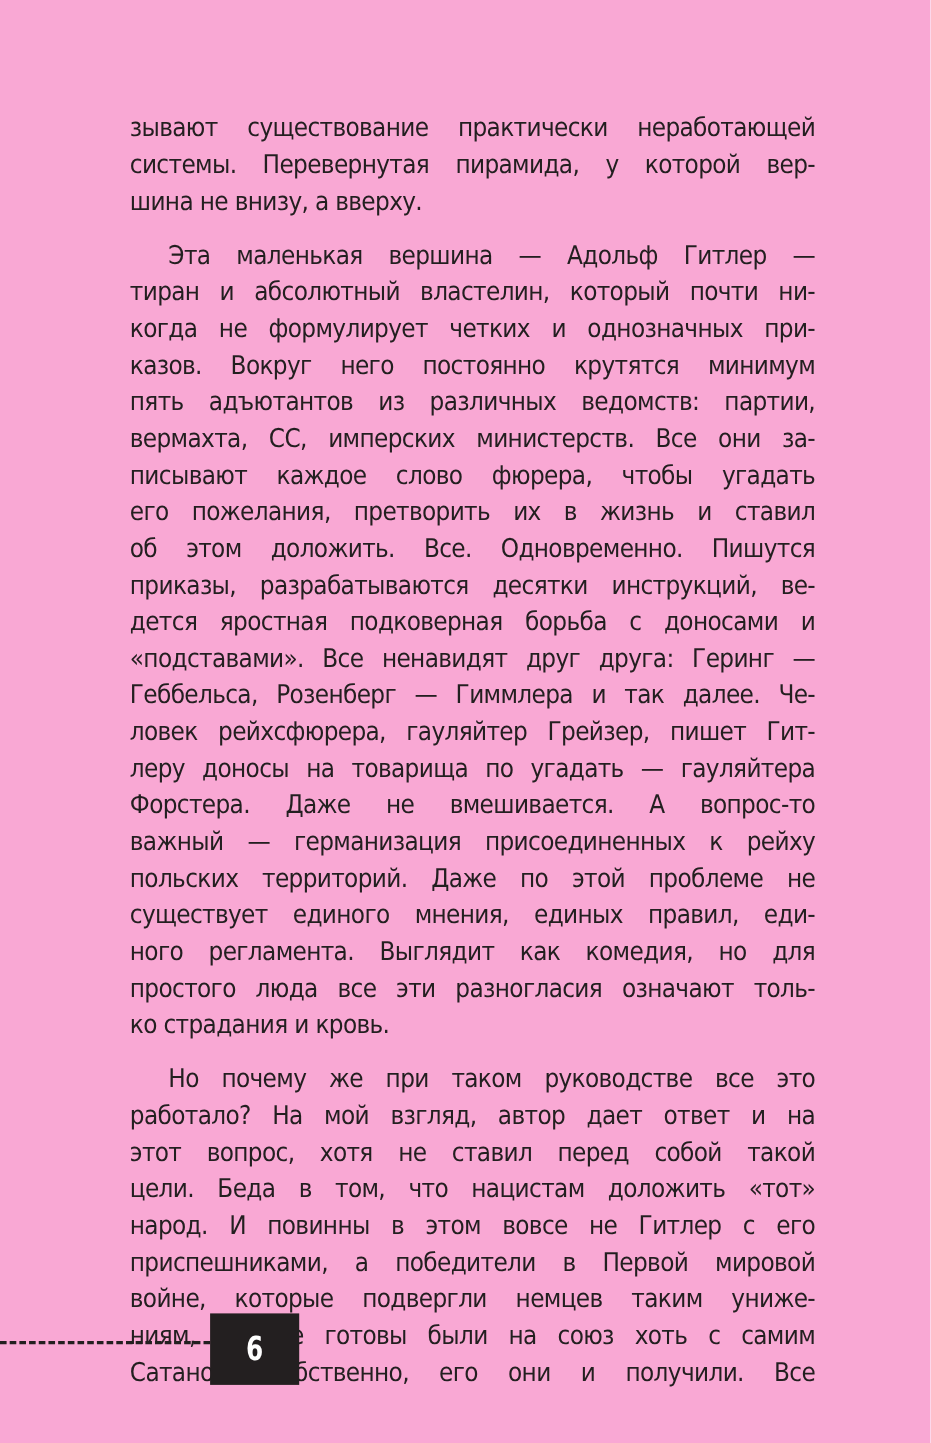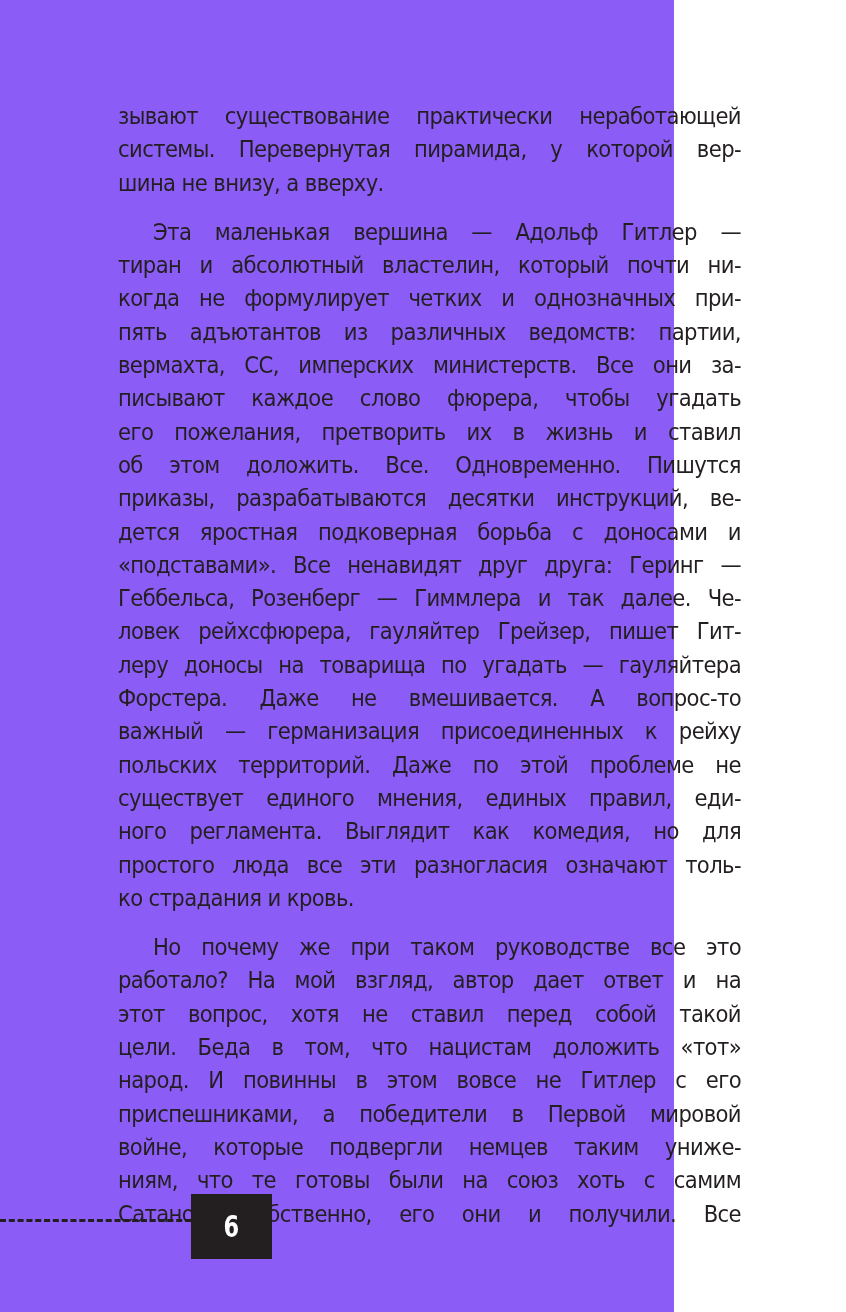--- a/index.html
+++ b/index.html
@@ -1,17 +1,17 @@
 <!DOCTYPE html>
 <html><head>
 <meta charset="utf-8">
 <style>
   html, body { margin: 0; padding: 0; background: #ffffff; }
   body { width: 846px; height: 1312px; position: relative; overflow: hidden; }
-  .page { position: absolute; left: 0; top: 0; width: 674px; height: 1312px; background: #8b5cf6; }
+  .page { position: absolute; left: 0; top: 0; width: 846px; height: 1312px; background: #f9a8d4; }
   .text-block { position: absolute; left: 118px; top: 100px; width: 623px; }
   .line {
     font-family: "DejaVu Sans", sans-serif;
     font-size: 23.5px;
     letter-spacing: -0.6px;
     color: #231f20;
     height: 33.3px;
     line-height: 33.3px;
     white-space: nowrap;
     text-align: justify;
@@ -37,20 +37,21 @@
 <body>
 
 <div class="page">
   <div class="text-block" id="text-block">
       <div class="line">зывают существование практически неработающей</div>
       <div class="line">системы. Перевернутая пирамида, у которой вер-</div>
       <div class="line last">шина не внизу, а вверху.</div>
       <div class="line indent">Эта маленькая вершина — Адольф Гитлер —</div>
       <div class="line">тиран и абсолютный властелин, который почти ни-</div>
       <div class="line">когда не формулирует четких и однозначных при-</div>
+      <div class="line">казов. Вокруг него постоянно крутятся минимум</div>
       <div class="line">пять адъютантов из различных ведомств: партии,</div>
       <div class="line">вермахта, СС, имперских министерств. Все они за-</div>
       <div class="line">писывают каждое слово фюрера, чтобы угадать</div>
       <div class="line">его пожелания, претворить их в жизнь и ставил</div>
       <div class="line">об этом доложить. Все. Одновременно. Пишутся</div>
       <div class="line">приказы, разрабатываются десятки инструкций, ве-</div>
       <div class="line">дется яростная подковерная борьба с доносами и</div>
       <div class="line">«подставами». Все ненавидят друг друга: Геринг —</div>
       <div class="line">Геббельса, Розенберг — Гиммлера и так далее. Че-</div>
       <div class="line">ловек рейхсфюрера, гауляйтер Грейзер, пишет Гит-</div>

